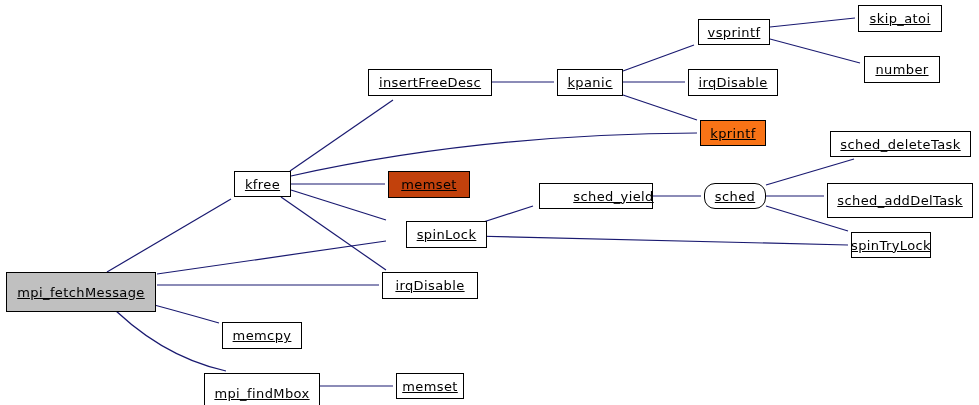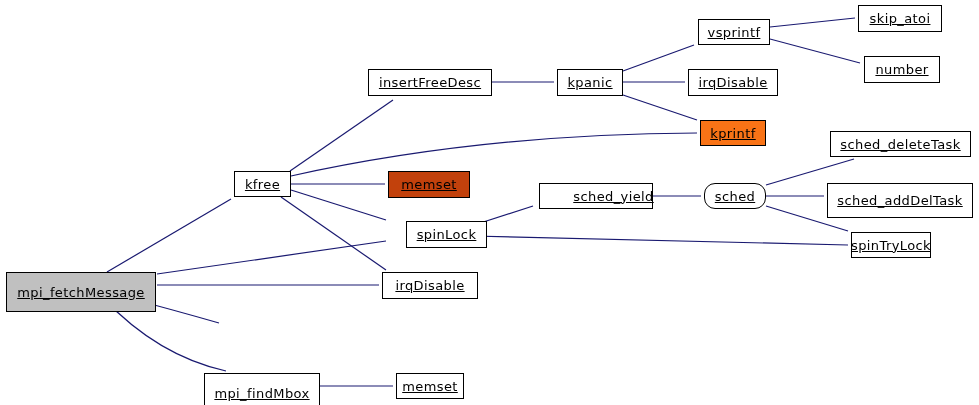--- a/index.html
+++ b/index.html
@@ -85,20 +85,23 @@
     </div>
     <div class="node" style="left: 388px; top: 171px; width: 82px; height: 27px; border-color: rgb(0, 0, 0); background: #c2410c;">
       <span>memset</span>
     </div>
     <div class="node" style="left: 406px; top: 221px; width: 81px; height: 27px; border-color: rgb(0, 0, 0); background: rgb(255, 255, 255);">
       <span>spinLock</span>
     </div>
     <div class="node" style="left: 382px; top: 272px; width: 96px; height: 27px; border-color: rgb(0, 0, 0); background: rgb(255, 255, 255);">
       <span>irqDisable</span>
     </div>
+    <div class="node" style="left: 222px; top: 322px; width: 80px; height: 27px; border-color: rgb(0, 0, 0); background: rgb(255, 255, 255);">
+      <span>memcpy</span>
+    </div>
     <div class="node" style="left: 204px; top: 373px; width: 116px; height: 40px; border-color: rgb(0, 0, 0); background: rgb(255, 255, 255);">
       <span>mpi_findMbox</span>
     </div>
     <div class="node" style="left: 396px; top: 373px; width: 68px; height: 26px; border-color: rgb(0, 0, 0); background: rgb(255, 255, 255);">
       <span>memset</span>
     </div>
     <div class="node" style="left: 557px; top: 69px; width: 66px; height: 27px; border-color: rgb(0, 0, 0); background: rgb(255, 255, 255);">
       <span>kpanic</span>
     </div>
     <div class="node" style="left: 698px; top: 19px; width: 72px; height: 26px; border-color: rgb(0, 0, 0); background: rgb(255, 255, 255);">

